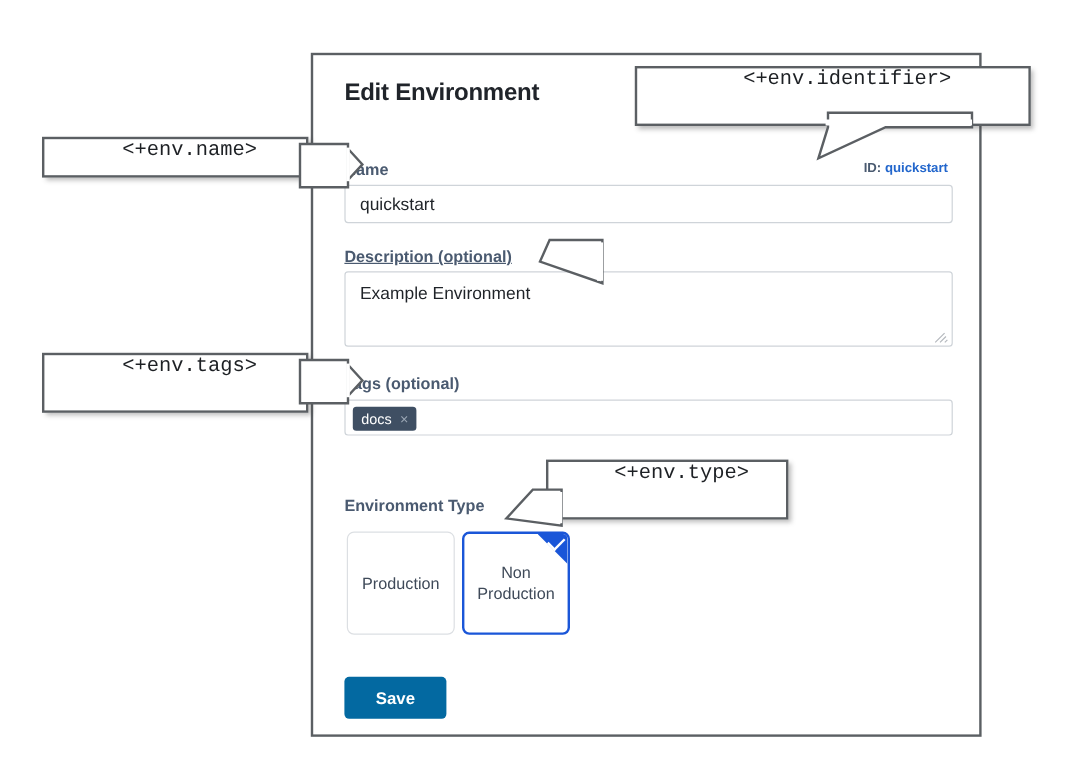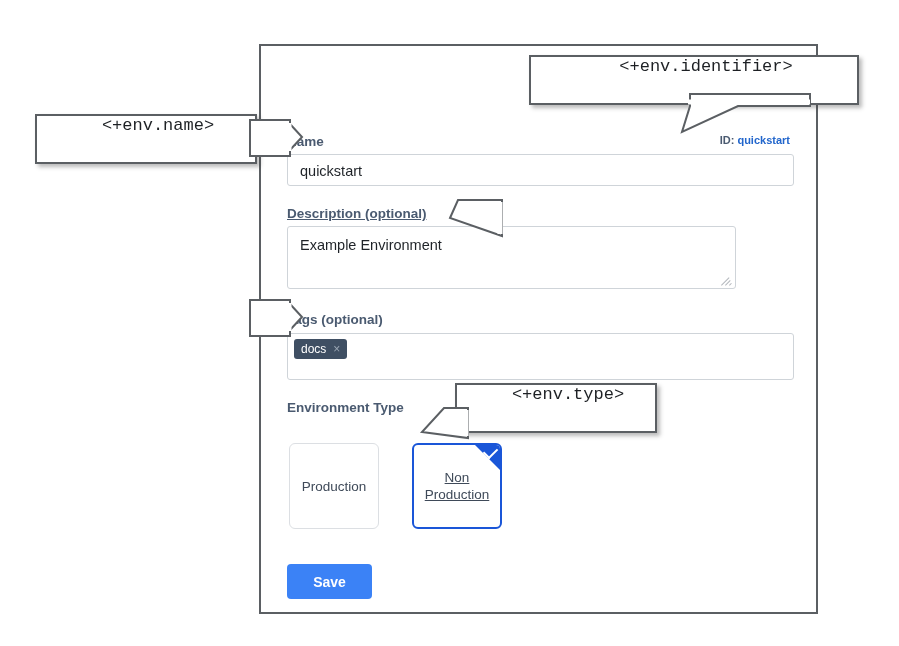--- a/index.html
+++ b/index.html
@@ -118,21 +118,21 @@
     width:11px;height:7px;
     border-left:2px solid #ffffff;
     border-bottom:2px solid #ffffff;
     transform:rotate(-45deg);
   }
 
   .savebtn{
     position:absolute;
     left:285px;top:562px;
     width:85px;height:35px;
-    background:#3b82f6;
+    background:#0369a1;
     border:none;border-radius:4px;
     color:#ffffff;font-size:14px;font-weight:bold;
     font-family:"Liberation Sans", sans-serif;
     cursor:pointer;
     display:flex;align-items:center;justify-content:center;
   }
 
   
   .callout{
     position:absolute;
@@ -150,80 +150,84 @@
   .tail{position:absolute;z-index:6;}
   .tail svg{display:block;overflow:visible;}
 </style>
 </head>
 <body>
 
 <div id="stage">
 
   <div class="panel">
 
+    <div class="panel-title">Edit Environment</div>
 
     <div class="field-label" style="left:26px;top:88px;">Name</div>
     <div class="id-line">
       <span>ID:</span>
       <span class="idval">quickstart</span>
     </div>
     <div class="txtinput" style="left:26px;top:108px;width:507px;height:32px;">quickstart</div>
 
     <div class="field-label" style="left:26px;top:160px;text-decoration:underline;">Description (optional)</div>
-    <div class="txtarea" style="left:26px;top:180px;width:449px;height:63px;">
+    <div class="txtarea" style="left:26px;top:180px;width:507px;height:63px;">
       <span>Example Environment</span>
       <span class="resize-grip">
         <i class="rg1"></i>
           <i class="rg2"></i>
           <i class="rg3"></i>
       </span>
     </div>
 
     <div class="field-label" style="left:26px;top:266px;">Tags (optional)</div>
-    <div class="tagfield" style="left:26px;top:287px;width:507px;height:47px;">
+    <div class="tagfield" style="left:26px;top:287px;width:507px;height:30px;">
       <span class="chip">
         <span>docs</span>
         <span class="x">×</span>
       </span>
     </div>
 
-    <div class="field-label" style="left:26px;top:354px;">Environment Type</div>
+    <div class="field-label" style="left:26px;top:368px;">Environment Type</div>
 
     <div class="typecard unsel" style="left:28px;top:397px;">
       <span>Production</span>
     </div>
 
-    <div class="typecard sel" style="left:151px;top:397px;text-decoration:underline;">
+    <div class="typecard sel" style="left:124px;top:397px;">
       <span>
         <span>Non</span><br>
         <span>Production</span>
       </span>
       <span class="corner"></span>
       <span class="corner-check"></span>
     </div>
 
     <button class="savebtn" style="left:26px;top:518px;">Save</button>
   </div>
 
   <div class="tail" style="left:250px;top:118px;">
     <svg width="55" height="40" viewBox="0 0 55 40">
       <path d="M0 2 L40 2 L40 38 L0 38 Z M40 6 L52 19 L40 32" fill="#ffffff" stroke="#5b5f63" stroke-width="2" stroke-linejoin="miter"></path>
       <path d="M40 5 L40 33" stroke="#ffffff" stroke-width="3"></path>
     </svg>
   </div>
-  <div class="callout" style="left:35px;top:114px;width:222px;height:50px;">
+  <div class="callout" style="left:35px;top:114px;width:222px;height:34px;">
     <span>&lt;+env.name&gt;</span>
   </div>
 
   <div class="tail" style="left:250px;top:298px;">
     <svg width="55" height="40" viewBox="0 0 55 40">
       <path d="M0 2 L40 2 L40 38 L0 38 Z M40 6 L52 19 L40 32" fill="#ffffff" stroke="#5b5f63" stroke-width="2" stroke-linejoin="miter"></path>
       <path d="M40 5 L40 33" stroke="#ffffff" stroke-width="3"></path>
     </svg>
   </div>
+  <div class="callout" style="left:35px;top:294px;width:222px;height:50px;">
+    <span>&lt;+env.tags&gt;</span>
+  </div>
 
   <div class="tail" style="left:690px;top:100px;">
     <svg width="130" height="45" viewBox="0 0 130 45">
       <path d="M0 -6 L0 6 L-8 32 L48 6 L120 6 L120 -6 Z" fill="#ffffff" stroke="#5b5f63" stroke-width="2" stroke-linejoin="miter"></path>
       <path d="M-2 2 L120 2" stroke="#ffffff" stroke-width="5"></path>
     </svg>
   </div>
   <div class="callout" style="left:529px;top:55px;width:330px;height:50px;">
     <span>&lt;+env.identifier&gt;</span>
   </div>

